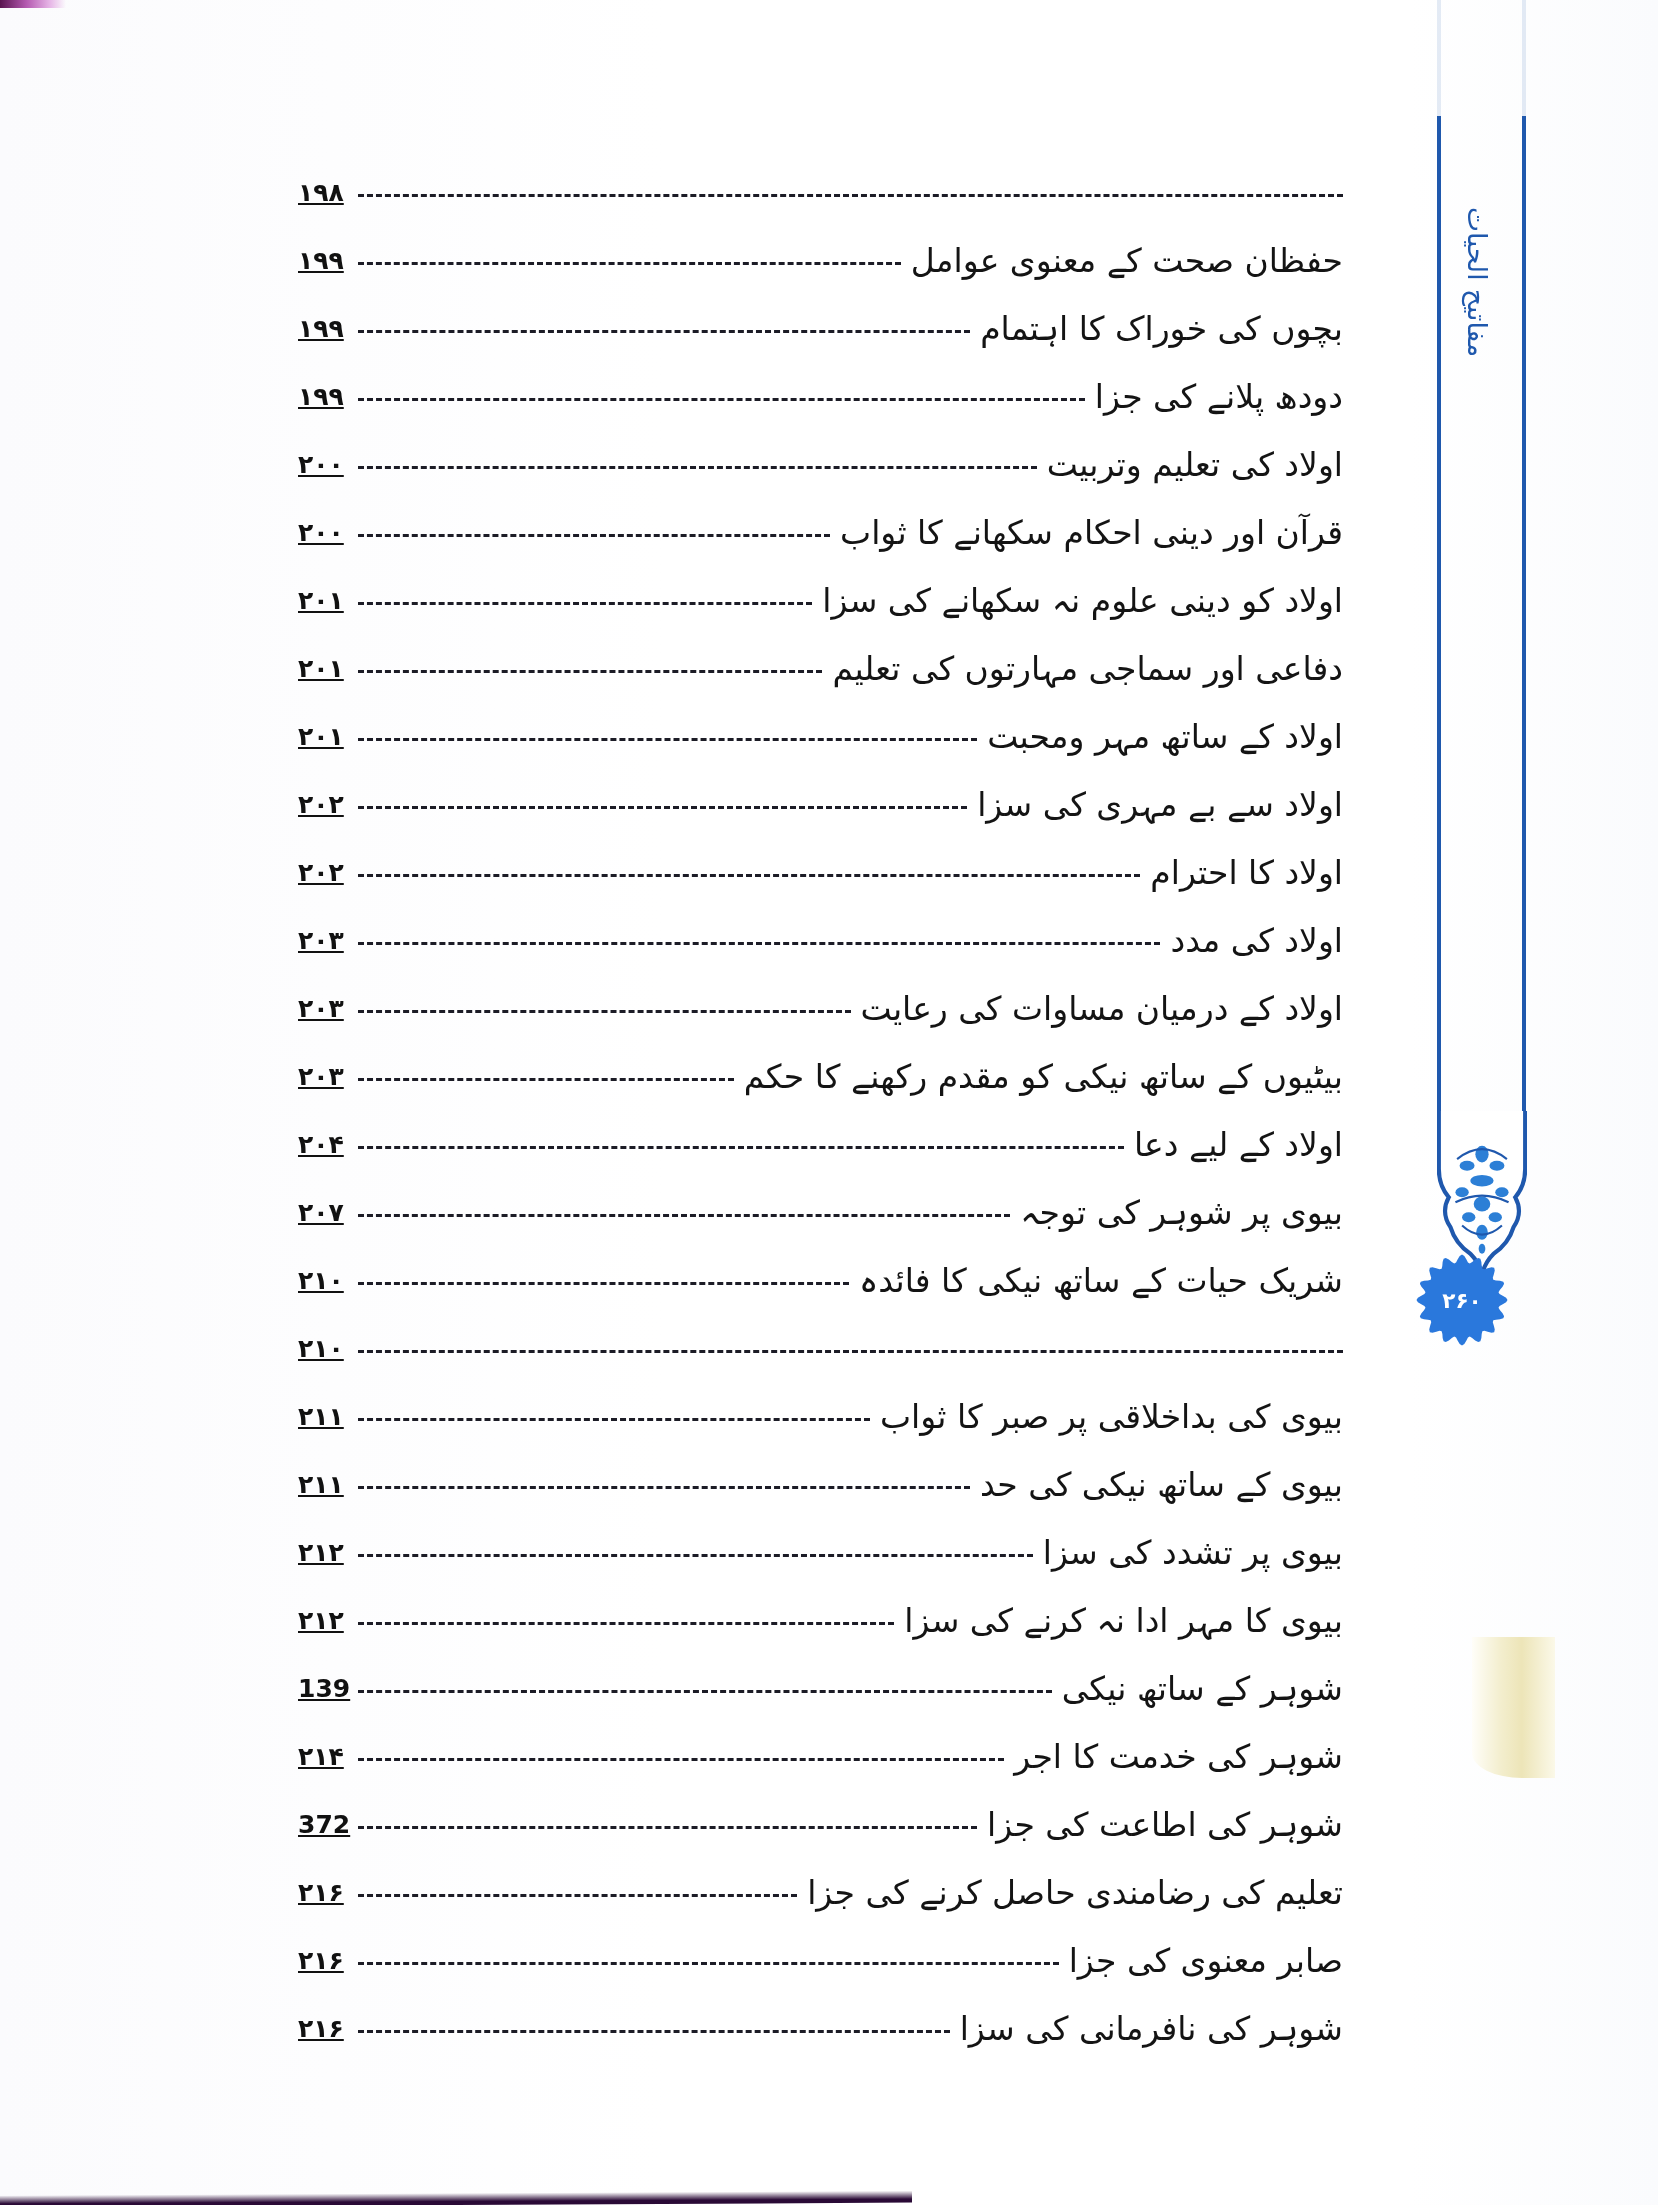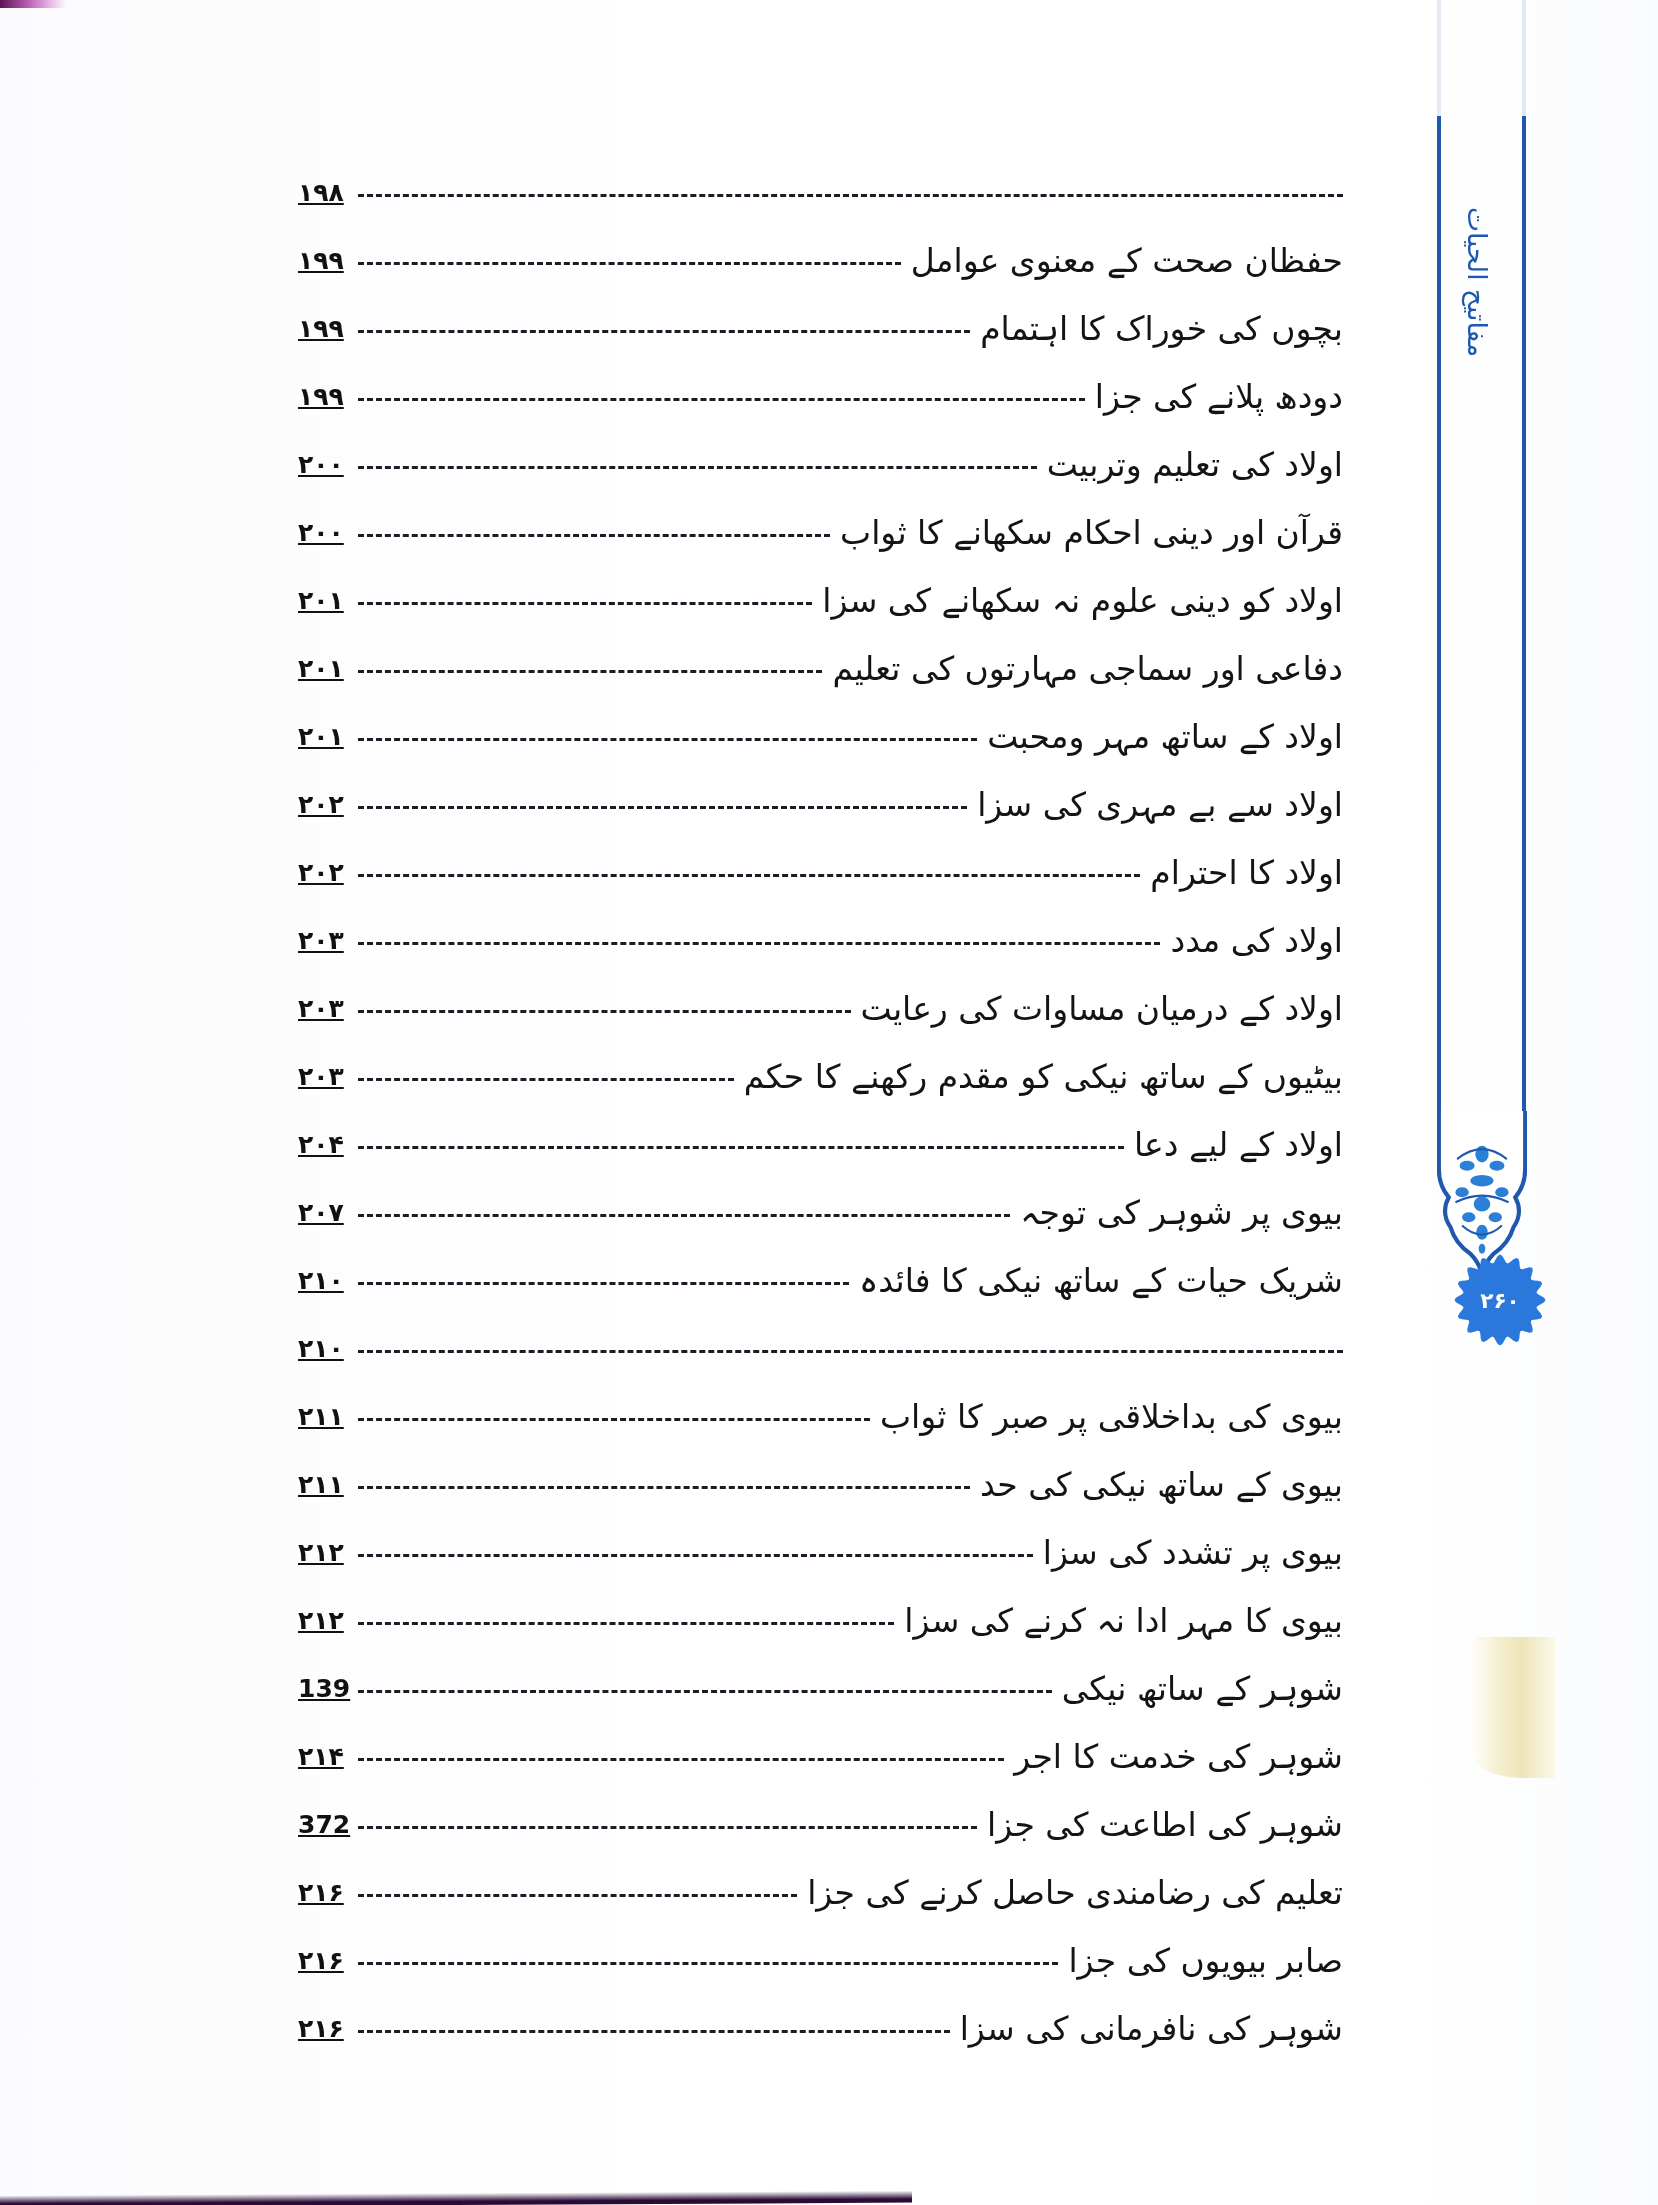--- a/index.html
+++ b/index.html
@@ -73,21 +73,21 @@
   .running-title {
     position: absolute; left: 1452px; top: 199px; width: 50px; height: 166px;
     writing-mode: vertical-rl;
     font-size: 26.5px; color: #1f58ad;
     display: flex; align-items: center; justify-content: center;
   }
   .ornament {
     position: absolute; left: 1437px; top: 1111px; width: 90px; height: 166px;
   }
   .page-badge {
-    position: absolute; left: 1452px; top: 1252px; width: 96px; height: 96px;
+    position: absolute; left: 1414px; top: 1252px; width: 96px; height: 96px;
   }
   .page-badge-num {
     position: absolute; left: 0; top: 0; width: 96px; height: 96px;
     display: flex; align-items: center; justify-content: center;
     color: #ffffff; font-weight: bold; font-size: 21.6px;
     font-family: "DejaVu Sans", sans-serif;
   }
 </style>
 </head>
 <body>
@@ -220,21 +220,21 @@
     <span class="toc-title">شوہر کی اطاعت کی جزا</span>
     <span class="toc-leader"></span>
     <span class="toc-page">372</span>
   </div>
     <div class="toc-row">
     <span class="toc-title">تعلیم کی رضامندی حاصل کرنے کی جزا</span>
     <span class="toc-leader"></span>
     <span class="toc-page">۲۱۶</span>
   </div>
     <div class="toc-row">
-    <span class="toc-title">صابر بیویوں کی جزا</span>
+    <span class="toc-title">صابر معنوی کی جزا</span>
     <span class="toc-leader"></span>
     <span class="toc-page">۲۱۶</span>
   </div>
     <div class="toc-row">
     <span class="toc-title">شوہر کی نافرمانی کی سزا</span>
     <span class="toc-leader"></span>
     <span class="toc-page">۲۱۶</span>
   </div>
   </div>
 

